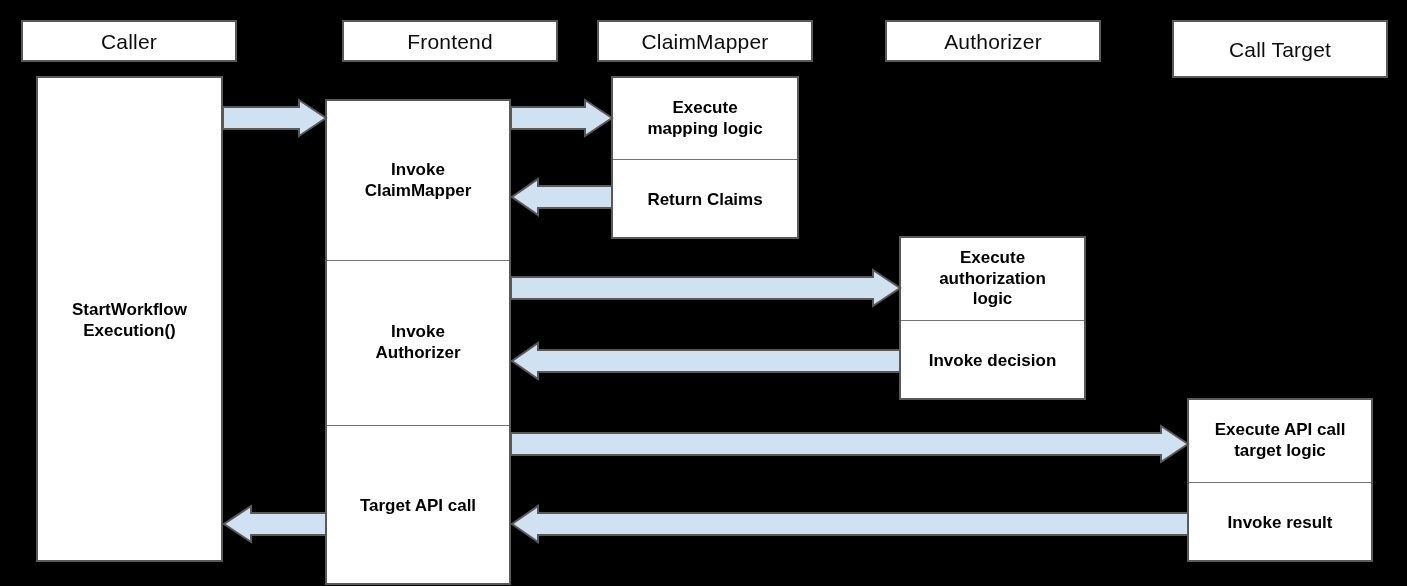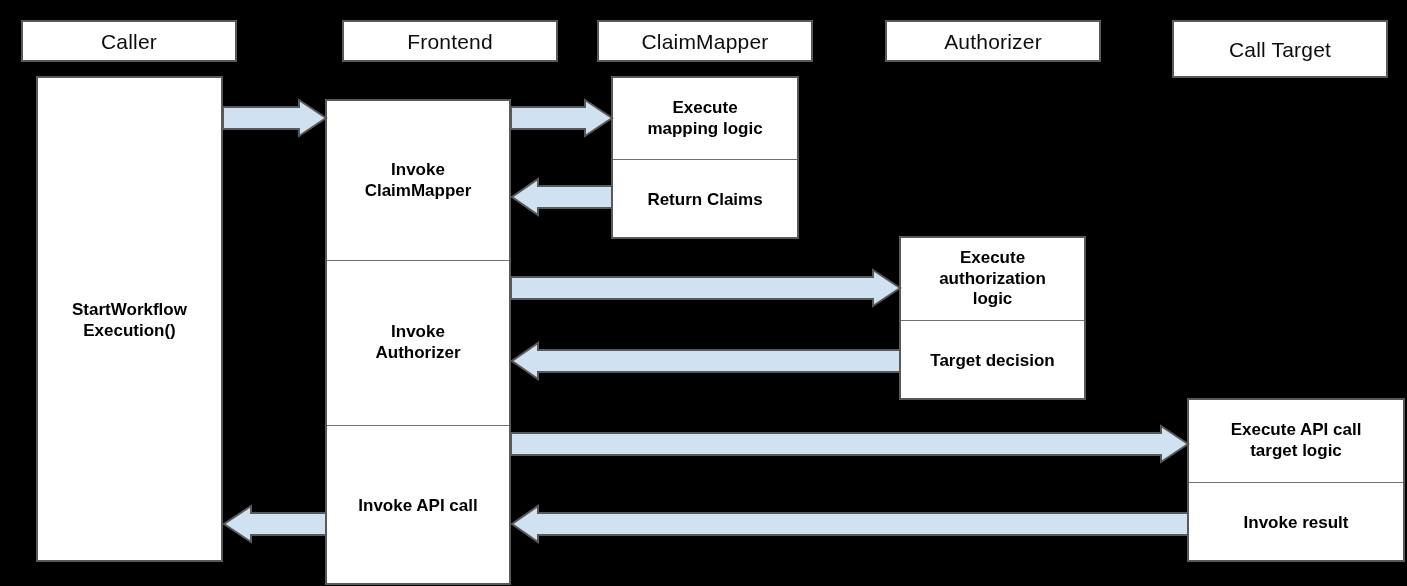--- a/index.html
+++ b/index.html
@@ -118,46 +118,46 @@
   <div class="life" style="left:325px; top:76px; width:186px; height:486px;margin-top:23px;">
     <div class="seg" style="top:0; height:159px;">
       <span class="seg-label">Invoke
 ClaimMapper</span>
     </div>
     <div class="seg" style="top:159px; height:165px;">
       <span class="seg-label">Invoke
 Authorizer</span>
     </div>
     <div class="seg" style="top:324px; height:162px;">
-      <span class="seg-label">Invoke API call</span>
+      <span class="seg-label">Target API call</span>
     </div>
   </div>
 
   <div class="life" style="left:611px; top:76px; width:188px; height:163px;">
     <div class="seg" style="top:0; height:81px;">
       <span class="seg-label">Execute
 mapping logic</span>
     </div>
     <div class="seg" style="top:81px; height:82px;">
       <span class="seg-label">Return Claims</span>
     </div>
   </div>
 
   <div class="life" style="left:899px; top:236px; width:187px; height:164px;">
     <div class="seg" style="top:0; height:82px;">
       <span class="seg-label">Execute
 authorization
 logic</span>
     </div>
     <div class="seg" style="top:82px; height:82px;">
-      <span class="seg-label">Target decision</span>
-    </div>
-  </div>
-
-  <div class="life" style="left:1187px; top:398px; width:218px; height:164px;">
+      <span class="seg-label">Invoke decision</span>
+    </div>
+  </div>
+
+  <div class="life" style="left:1187px; top:398px; width:186px; height:164px;">
     <div class="seg" style="top:0; height:82px;">
       <span class="seg-label">Execute API call
 target logic</span>
     </div>
     <div class="seg" style="top:82px; height:82px;">
       <span class="seg-label">Invoke result</span>
     </div>
   </div>
 
   <div class="arrow" style="left:223px; top:100px; width:104px; height:36px;">

